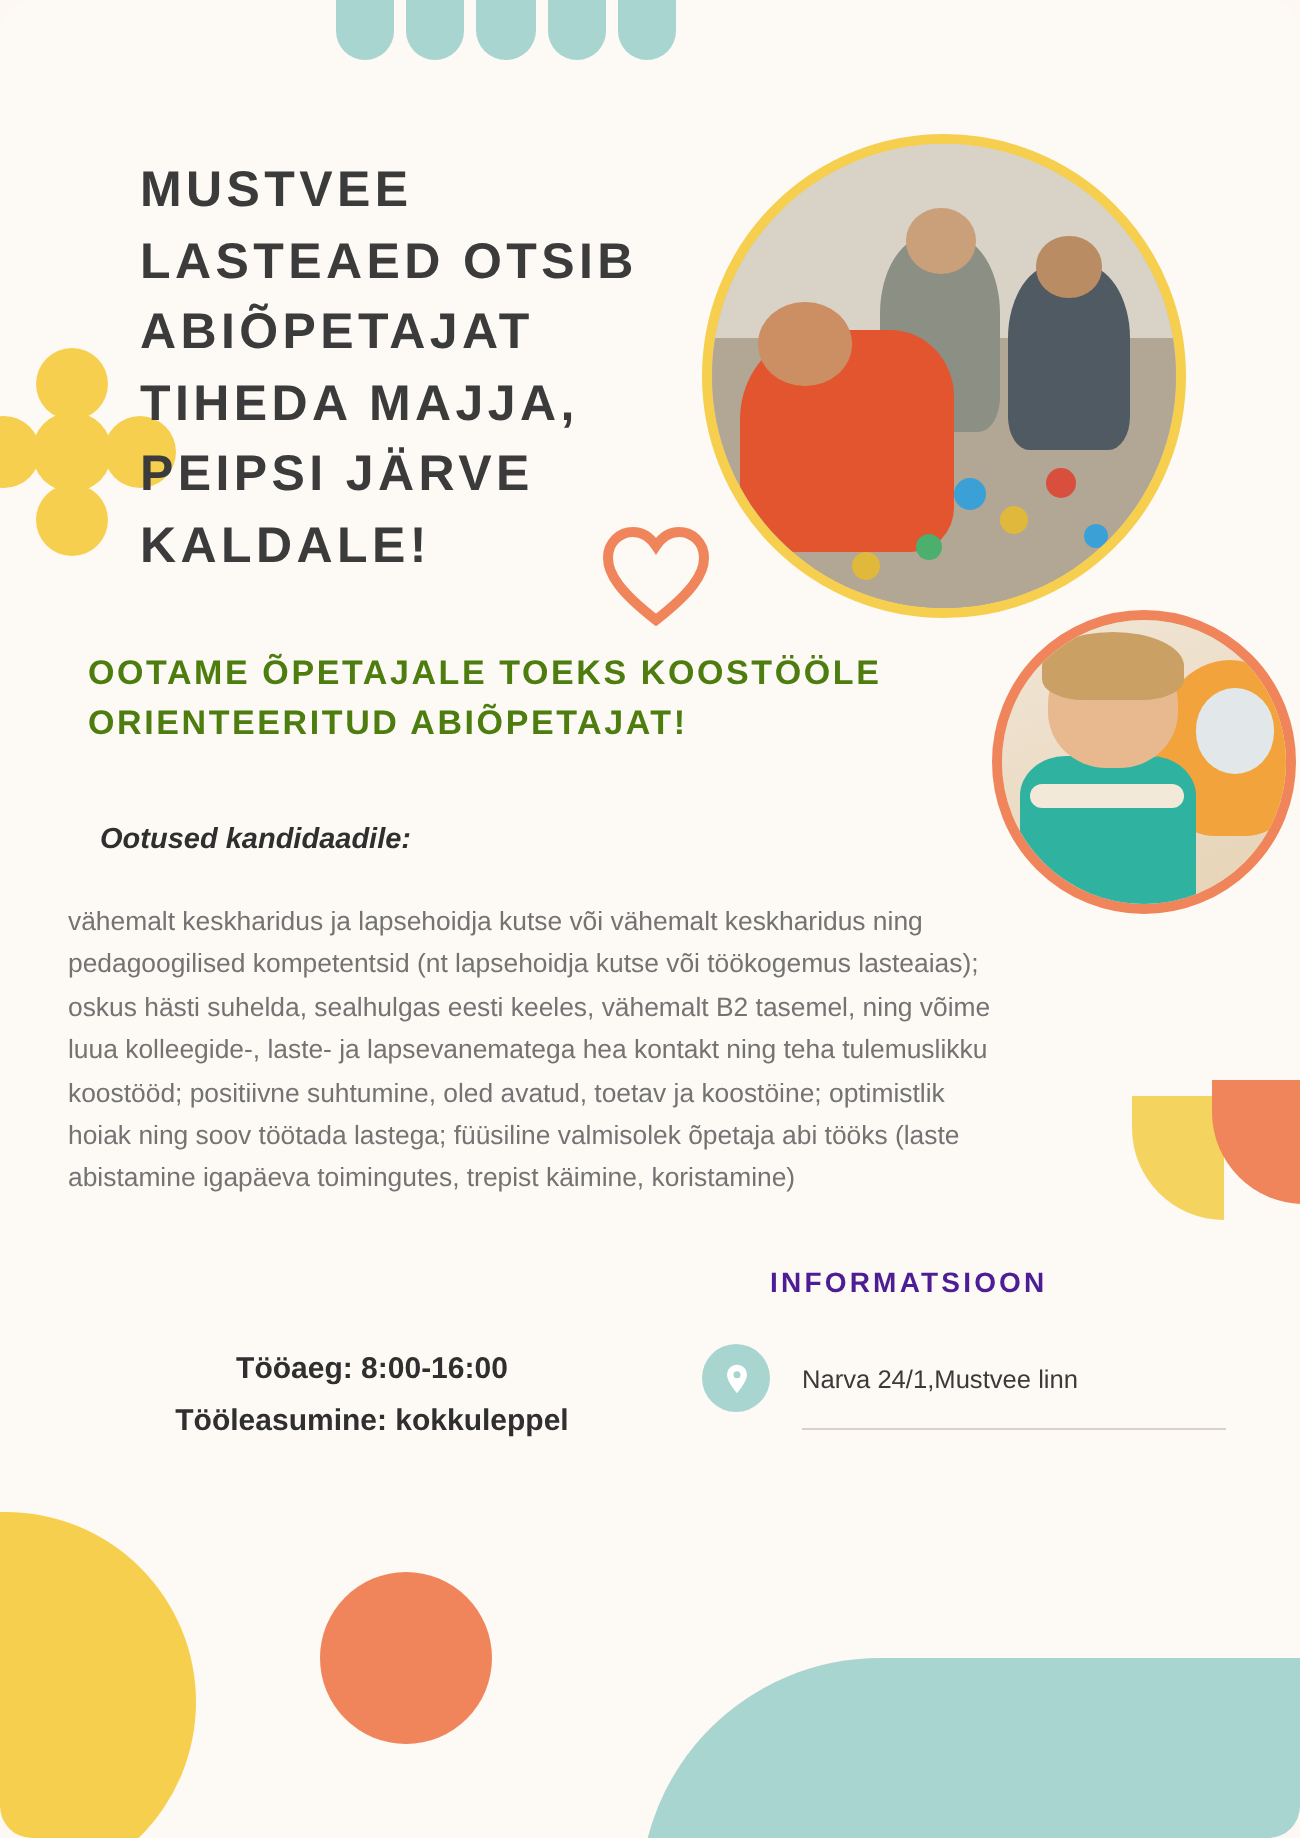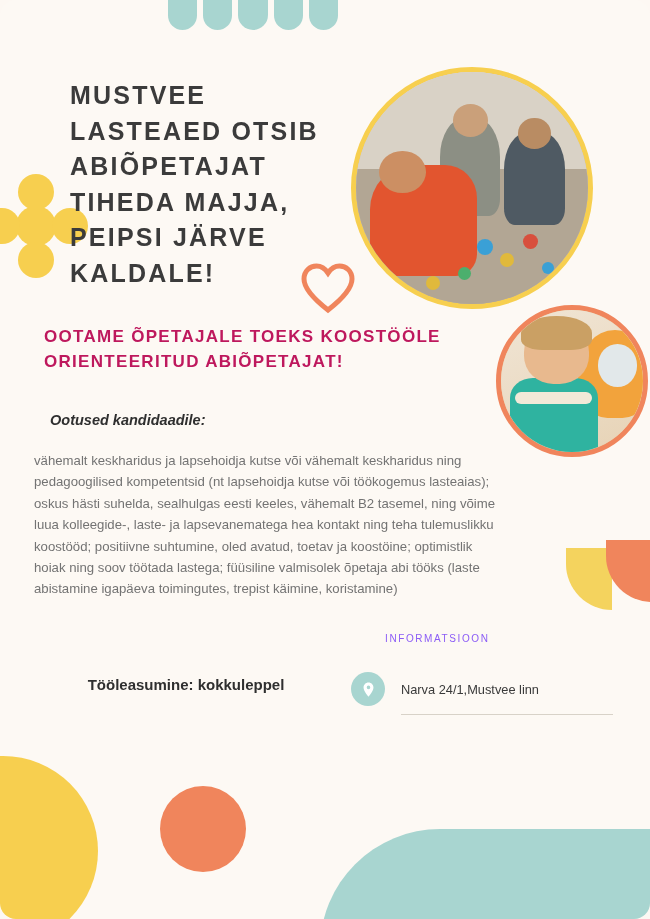--- a/index.html
+++ b/index.html
@@ -175,21 +175,21 @@
 
   .subhead {
     position: absolute;
     left: 44px;
     top: 325px;
     width: 420px;
     font-size: 17px;
     font-weight: bold;
     line-height: 1.45;
     letter-spacing: 1.3px;
-    color: #be185d;
+    color: #4d7c0f;
     text-transform: uppercase;
   }
 
   .expect-title {
     position: absolute;
     left: 50px;
     top: 412px;
     font-size: 14.5px;
     font-weight: bold;
     font-style: italic;
@@ -216,24 +216,24 @@
     font-size: 15px;
     font-weight: bold;
     color: #2f2f2f;
     line-height: 1.75;
   }
 
   .info-title {
     position: absolute;
     left: 385px;
     top: 633px;
-    font-size: 10px;
-    font-weight: normal;
+    font-size: 14px;
+    font-weight: bold;
     letter-spacing: 1.6px;
-    color: #8b5cf6;
+    color: #4c1d95;
   }
 
   .contacts {
     position: absolute;
     left: 351px;
     top: 663px;
     width: 268px;
   }
   .contact-row {
     display: flex;
@@ -338,20 +338,21 @@
 
   <div class="headline">MUSTVEE LASTEAED OTSIB ABIÕPETAJAT TIHEDA MAJJA, PEIPSI JÄRVE KALDALE!</div>
 
   <div class="subhead">OOTAME ÕPETAJALE TOEKS KOOSTÖÖLE ORIENTEERITUD ABIÕPETAJAT!</div>
 
   <div class="expect-title">Ootused kandidaadile:</div>
 
   <div class="body-text">vähemalt keskharidus ja lapsehoidja kutse või vähemalt keskharidus ning pedagoogilised kompetentsid (nt lapsehoidja kutse või töökogemus lasteaias); oskus hästi suhelda, sealhulgas eesti keeles, vähemalt B2 tasemel, ning võime luua kolleegide-, laste- ja lapsevanematega hea kontakt ning teha tulemuslikku koostööd; positiivne suhtumine, oled avatud, toetav ja koostöine; optimistlik hoiak ning soov töötada lastega; füüsiline valmisolek õpetaja abi tööks (laste abistamine igapäeva toimingutes, trepist käimine, koristamine)</div>
 
   <div class="work-time">
+    <div>Tööaeg: 8:00-16:00</div>
     <div>Tööleasumine: kokkuleppel</div>
   </div>
 
   <div class="info-title">INFORMATSIOON</div>
 
   <div class="contacts">
 
 
     <div class="contact-row">
       <span class="contact-icon ci-pin">

